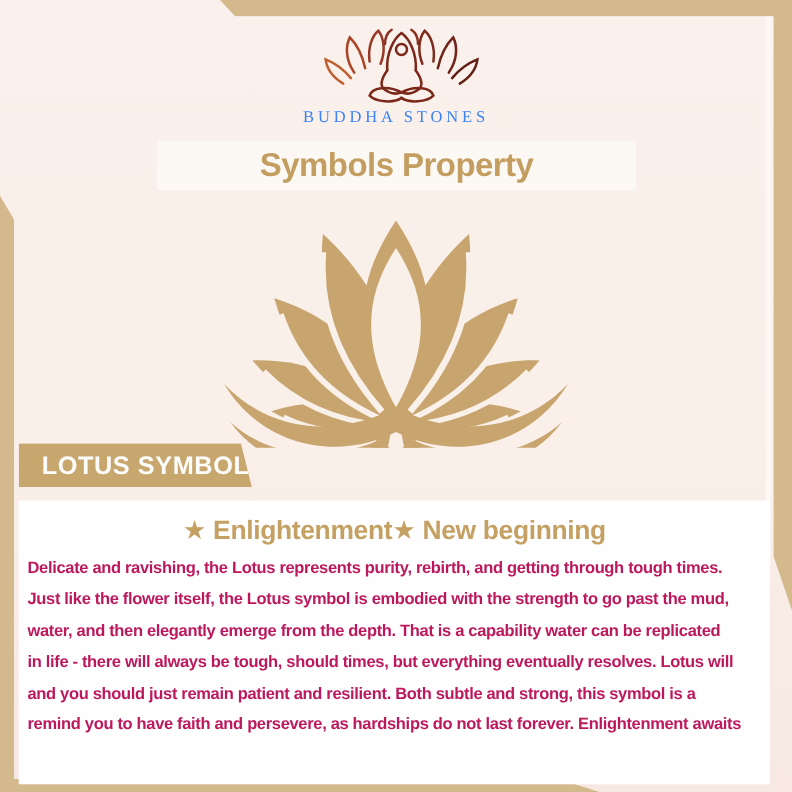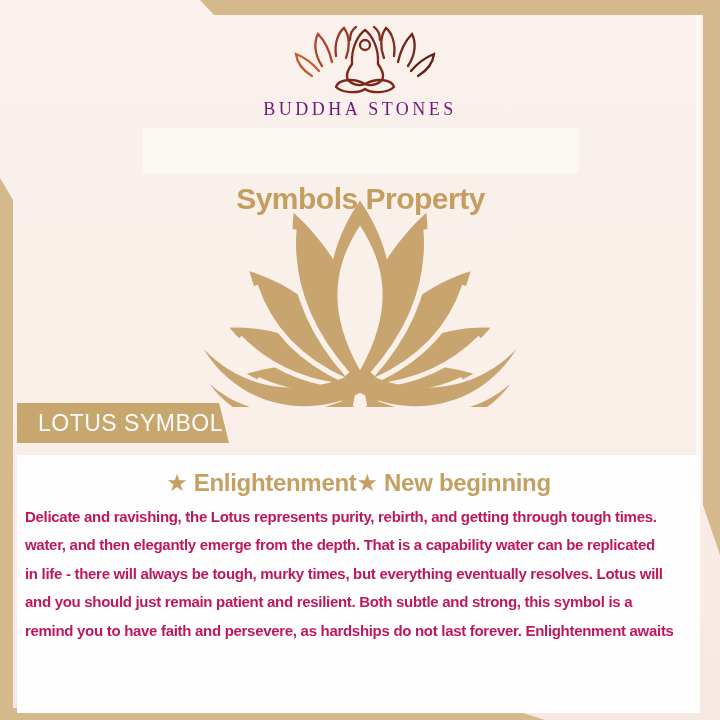--- a/index.html
+++ b/index.html
@@ -18,35 +18,35 @@
   .band-left{left:0;top:178px;width:13px;height:542px;
     clip-path:polygon(0 0,100% 22px,100% 100%,0 100%);}
   .band-bottom{left:0;bottom:0;width:545px;height:12px;
     clip-path:polygon(0 0,507px 0,100% 100%,0 100%);}
   .edge-line{left:696px;top:15px;width:5px;height:492px;background:#fdf8f3;}
 
   
   .logo{left:292px;top:26px;width:146px;height:70px;}
   .brand-name{left:0;top:99px;width:720px;text-align:center;
     font-family:"Liberation Serif","DejaVu Serif",serif;
-    font-size:18px;letter-spacing:3.5px;color:#701a75;font-weight:500;}
+    font-size:15px;letter-spacing:3.5px;color:#3b82f6;font-weight:500;}
 
   
   .title-banner{left:143px;top:128px;width:435px;height:45px;background:#fcf9f5;}
   .title-banner span{display:block;text-align:center;line-height:45px;
-    font-size:30px;font-weight:bold;color:#c49e61;letter-spacing:-0.5px;margin-top:48px;}
+    font-size:30px;font-weight:bold;color:#c49e61;letter-spacing:-0.5px;}
 
   
   .lotus{left:170px;top:185px;width:380px;height:222px;}
 
   
   .section-bar{left:17px;top:403px;width:212px;height:40px;background:#c7a76e;
     clip-path:polygon(0 0,calc(100% - 10px) 0,100% 100%,0 100%);}
   .section-bar span{display:block;padding-left:21px;line-height:40px;
-    font-size:23px;color:#fcfcfb;letter-spacing:0.5px;font-weight:400;}
+    font-size:23px;color:#fcfcfb;letter-spacing:0.5px;font-weight:700;}
 
   
   .content-box{left:17px;top:455px;width:683px;height:258px;background:#fefefe;
     padding-top:13px;box-sizing:border-box;overflow:hidden;}
   .content-heading{text-align:center;font-size:24px;font-weight:bold;color:#c5a063;
     letter-spacing:-0.3px;margin:0 0 5px 0;line-height:30px;}
   .body-lines{padding-left:8px;}
   .body-line{white-space:nowrap;font-size:15px;font-weight:bold;color:#be185d;
     line-height:28.4px;letter-spacing:-0.3px;}
 </style>
@@ -119,18 +119,19 @@
 </svg>
 
 <div class="abs section-bar">
   <span>LOTUS SYMBOL</span>
 </div>
 
 <div class="abs content-box">
   <div class="content-heading">★ Enlightenment★ New beginning</div>
   <div class="body-lines">
       <div class="body-line">Delicate and ravishing, the Lotus represents purity, rebirth, and getting through tough times.</div>
+      <div class="body-line">Just like the flower itself, the Lotus symbol is embodied with the strength to go past the mud,</div>
       <div class="body-line">water, and then elegantly emerge from the depth. That is a capability water can be replicated</div>
-      <div class="body-line">in life - there will always be tough, murky times, but everything eventually resolves. Lotus will</div>
+      <div class="body-line">in life - there will always be tough, should times, but everything eventually resolves. Lotus will</div>
       <div class="body-line">and you should just remain patient and resilient. Both subtle and strong, this symbol is a</div>
       <div class="body-line">remind you to have faith and persevere, as hardships do not last forever. Enlightenment awaits</div>
     </div>
 </div>
 
 </body></html>

